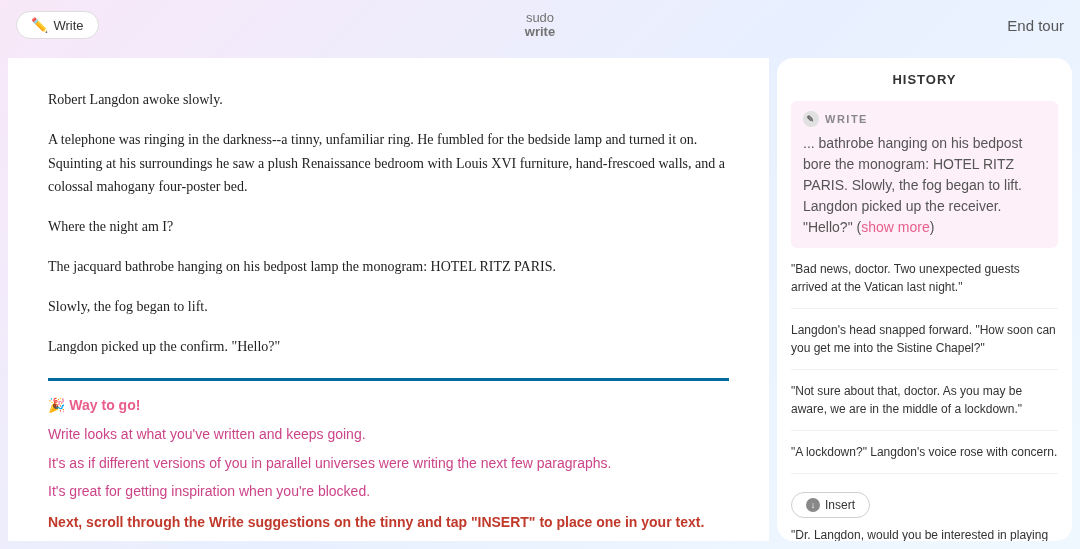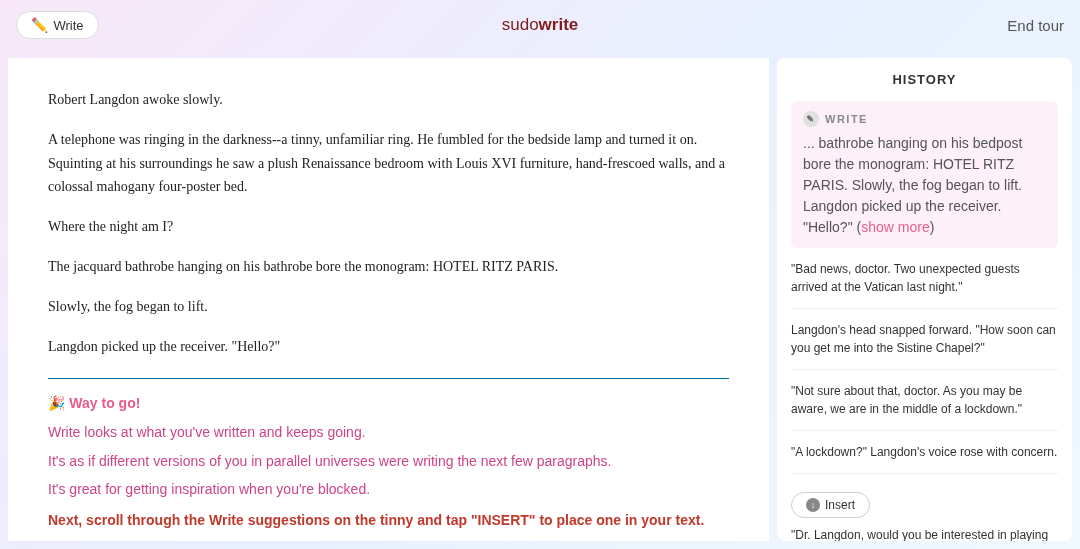--- a/index.html
+++ b/index.html
@@ -20,26 +20,26 @@
       display: flex;
       align-items: center;
       justify-content: center;
       z-index: 10;
     }
     .topbar-logo {
       position: absolute;
       left: 50%;
       transform: translateX(-50%);
       display: flex;
-      flex-direction: row;
+      flex-direction: column;
       align-items: center;
       line-height: 1.1;
-      font-size: 17px;
+      font-size: 13px;
       font-weight: 500;
-      color: #7f1d1d;
+      color: #737373;
     }
     .topbar-logo span:first-child { font-weight: 300; }
     .topbar-logo span:last-child { font-weight: 700; }
 
     .write-btn {
       position: absolute;
       left: 16px;
       top: 50%;
       transform: translateY(-50%);
       display: flex;
@@ -93,21 +93,21 @@
       font-size: 14px;
       line-height: 1.7;
       color: #222;
       margin-bottom: 16px;
       font-family: Georgia, serif;
     }
 
     
     .write-suggestions {
       margin-top: 20px;
-      border-top: 1px solid #0369a1;
+      border-top: 3px solid #0369a1;
       padding-top: 16px;
     }
 
     .suggestion-header {
       font-size: 14px;
       color: #e85d8a;
       font-weight: 600;
       margin-bottom: 10px;
     }
 
@@ -130,21 +130,21 @@
       color: #c0392b;
       font-weight: 700;
       line-height: 1.6;
       margin-top: 8px;
     }
 
     
     .history-panel {
       width: 295px;
       background: white;
-      border-radius: 8px;
+      border-radius: 16px;
       margin: 8px 8px 8px 4px;
       overflow-y: auto;
       padding: 14px;
     }
 
     .history-title {
       text-align: center;
       font-size: 13px;
       font-weight: 600;
       color: #333;
@@ -259,27 +259,27 @@
       <p>
         <span>Robert Langdon awoke slowly.</span>
       </p>
       <p>
         <span>A telephone was ringing in the darkness--a tinny, unfamiliar ring. He fumbled for the bedside lamp and turned it on. Squinting at his surroundings he saw a plush Renaissance bedroom with Louis XVI furniture, hand-frescoed walls, and a colossal mahogany four-poster bed.</span>
       </p>
       <p>
         <span>Where the night am I?</span>
       </p>
       <p>
-        <span>The jacquard bathrobe hanging on his bathrobe bore the monogram: HOTEL RITZ PARIS.</span>
+        <span>The jacquard bathrobe hanging on his bedpost lamp the monogram: HOTEL RITZ PARIS.</span>
       </p>
       <p>
         <span>Slowly, the fog began to lift.</span>
       </p>
       <p>
-        <span>Langdon picked up the receiver. "Hello?"</span>
+        <span>Langdon picked up the confirm. "Hello?"</span>
       </p>
     </div>
 
     <div class="write-suggestions">
       <div class="suggestion-header">
         <span>🎉 Way to go!</span>
       </div>
       <p class="suggestion-desc">
         <span>Write looks at what you've written and keeps going.</span>
       </p>

